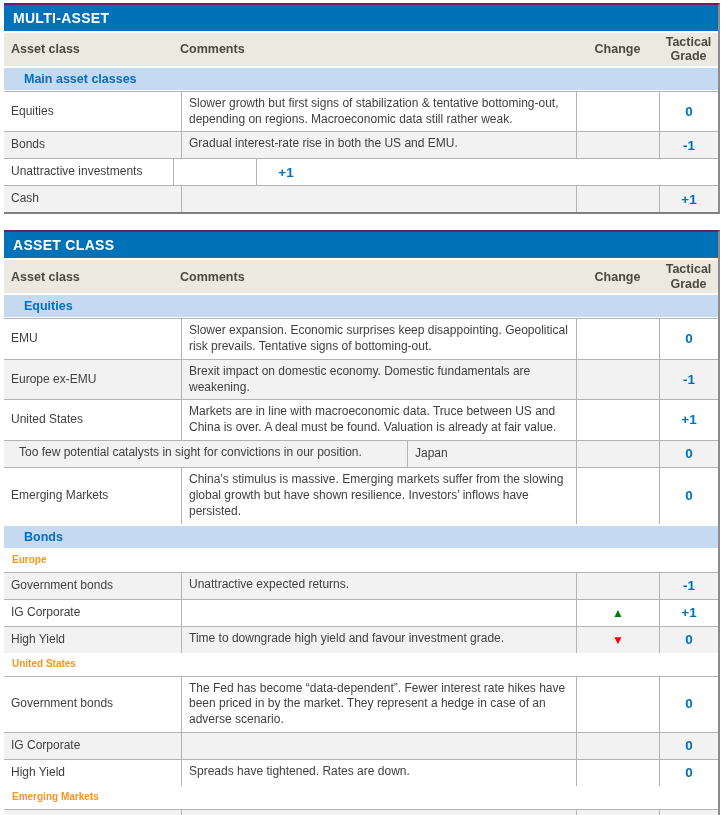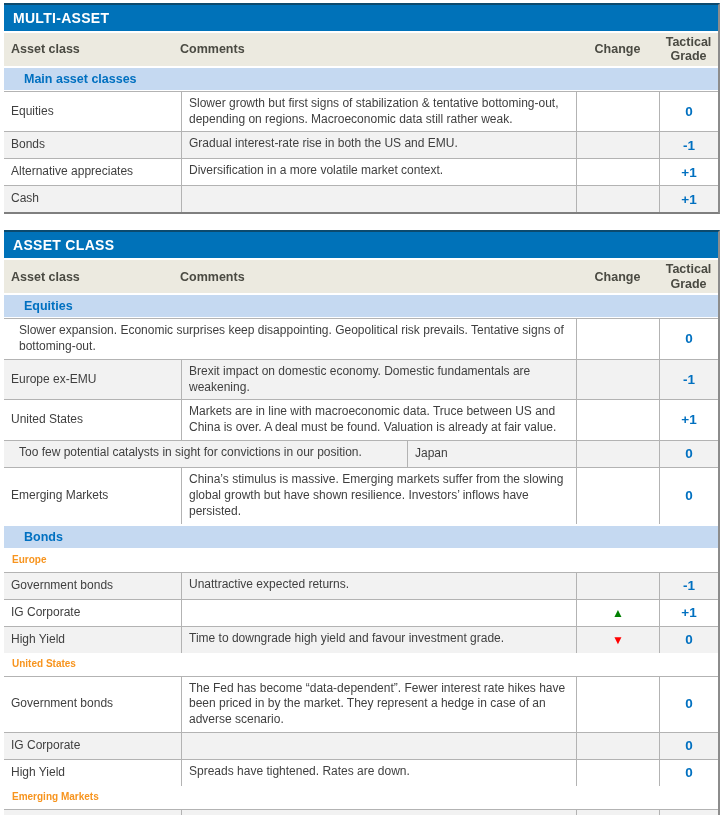--- a/index.html
+++ b/index.html
@@ -6,21 +6,21 @@
   body {
     background: #ffffff;
     font-family: "Liberation Sans", sans-serif;
     width: 727px;
   }
   .page { padding: 3px 4px 6px 4px; }
 
   .fin-table {
     width: 716px;
     background: #ffffff;
-    border-top: 2px solid #0c4a6e;
+    border-top: 2px solid #701a75;
     border-right: 2px solid #8c8c8c;
     border-bottom: 2px solid #7f7f7f;
     margin-bottom: 16px;
   }
   .fin-table:last-child { margin-bottom: 0; }
 
   .title-bar {
     background: #0072B9;
     color: #ffffff;
     font-weight: bold;
@@ -124,22 +124,21 @@
   </div>
         <div class="row data-row shade">
     <div class="cell asset">Bonds</div>
     <div class="cell comments">Gradual interest-rate rise in both the US and EMU.</div>
     <div class="cell change">
       <span class="arrow"></span>
     </div>
     <div class="cell grade">-1</div>
   </div>
         <div class="row data-row">
-    <div class="cell asset">Alternative appreciates</div>
-    <div class="cell comments">Diversification in a more volatile market context.</div>
+    <div class="cell asset">Unattractive investments</div>
     <div class="cell change">
       <span class="arrow"></span>
     </div>
     <div class="cell grade">+1</div>
   </div>
         <div class="row data-row shade">
     <div class="cell asset">Cash</div>
     <div class="cell comments"></div>
     <div class="cell change">
       <span class="arrow"></span>
@@ -156,20 +155,21 @@
       <div class="hcell asset">Asset class</div>
       <div class="hcell comments">Comments</div>
       <div class="hcell change">Change</div>
       <div class="hcell grade">Tactical Grade</div>
     </div>
     <div class="rows">
         <div class="row section-row">
     <span>Equities</span>
   </div>
         <div class="row data-row">
+    <div class="cell asset">EMU</div>
     <div class="cell comments">Slower expansion. Economic surprises keep disappointing. Geopolitical risk prevails. Tentative signs of bottoming-out.</div>
     <div class="cell change">
       <span class="arrow"></span>
     </div>
     <div class="cell grade">0</div>
   </div>
         <div class="row data-row shade">
     <div class="cell asset">Europe ex-EMU</div>
     <div class="cell comments">Brexit impact on domestic economy. Domestic fundamentals are weakening.</div>
     <div class="cell change">

